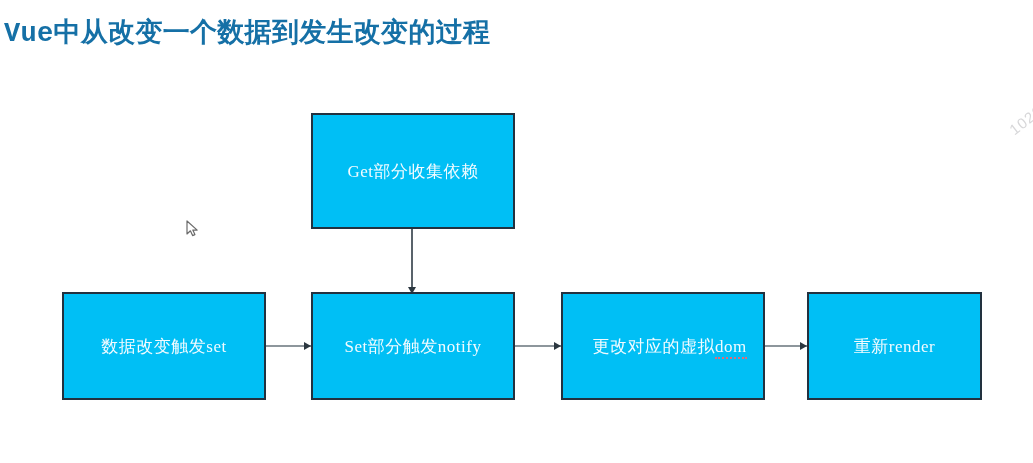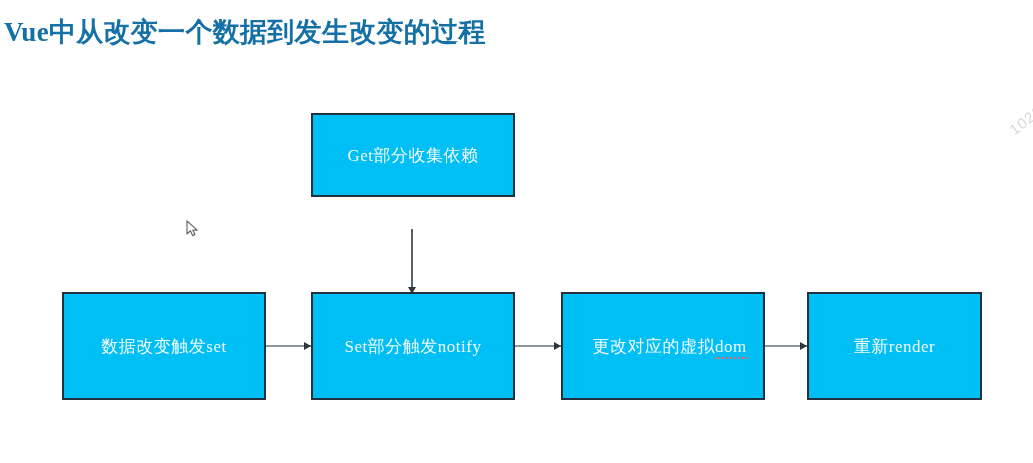--- a/index.html
+++ b/index.html
@@ -21,21 +21,21 @@
     width: 1033px;
     height: 463px;
     background: #ffffff;
   }
 
   
   .page-title {
     position: absolute;
     left: 4px;
     top: 14px;
-    font-family: Liberation Serif, serif;
+    font-family: Liberation Mono, monospace;
     font-size: 27px;
     font-weight: bold;
     color: #1570a6;
     letter-spacing: 0.3px;
     white-space: nowrap;
   }
 
   
   .flow-box {
     position: absolute;
@@ -53,21 +53,21 @@
     color: #f2fbff;
     white-space: nowrap;
     line-height: 1;
     letter-spacing: 0.5px;
   }
   .flow-box .box-label .misspell {
     border-bottom: 2px dotted #e06b7a;
     padding-bottom: 1px;
   }
 
-  #box-get        { left: 311px; top: 113px; width: 204px; height: 84px; }
+  #box-get        { left: 311px; top: 113px; width: 204px; height: 116px; }
   #box-set-trigger{ left: 62px;  top: 292px; width: 204px; height: 108px; }
   #box-notify     { left: 311px; top: 292px; width: 204px; height: 108px; }
   #box-vdom       { left: 561px; top: 292px; width: 204px; height: 108px; padding-left: 13px; }
   #box-render     { left: 807px; top: 292px; width: 175px; height: 108px; }
 
   
   .connector {
     position: absolute;
     z-index: 2;
   }

